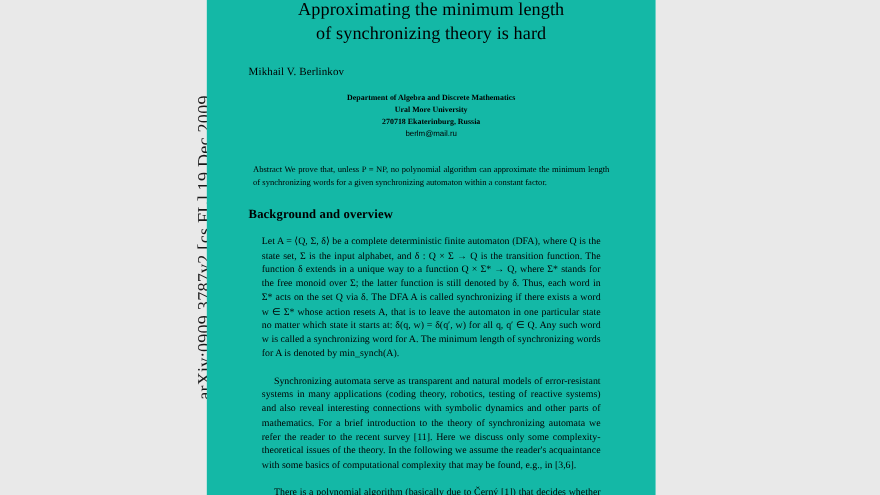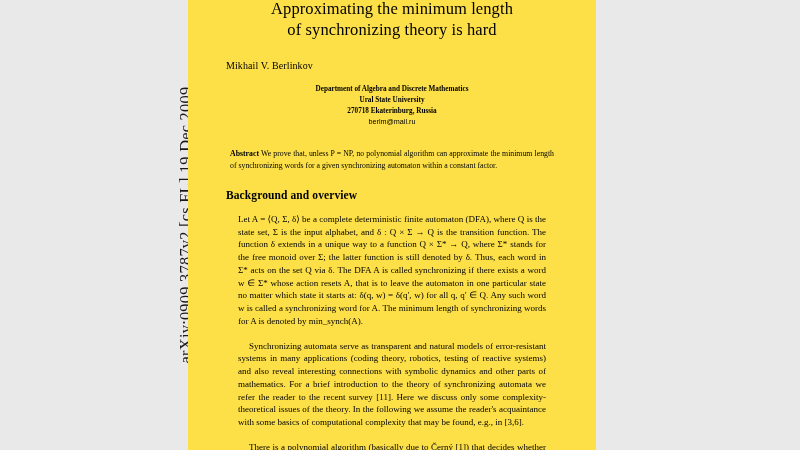--- a/index.html
+++ b/index.html
@@ -48,21 +48,21 @@
     justify-content: center;
     white-space: nowrap;
   }
 
   .sheet {
     position: absolute;
     left: 188px;
     top: 0;
     width: 408px;
     height: 450px;
-    background: #fde047;
+    background: #14b8a6;
     color: #000000;
     box-sizing: border-box;
     padding: 0 38px;
   }
 
   .title {
     text-align: center;
     font-size: 16.5px;
     line-height: 1.28;
     margin-top: -2px;
@@ -92,21 +92,21 @@
   }
 
   .abstract {
     margin-top: 22px;
     font-size: 7.8px;
     line-height: 1.55;
     text-align: justify;
     padding: 0 4px;
   }
   .abstract .lead {
-    font-weight: bold;
+    font-weight: normal;
   }
 
   .section-head {
     margin-top: 17px;
     font-size: 11.5px;
     font-weight: bold;
     letter-spacing: 0.1px;
     font-family: Liberation Serif, serif;
   }
 
@@ -134,21 +134,21 @@
 
     <div class="title">
       <span>Approximating the minimum length</span>
       <span class="line2">of synchronizing theory is hard</span>
     </div>
 
     <div class="author">Mikhail V. Berlinkov</div>
 
     <div class="affil">
       <div>Department of Algebra and Discrete Mathematics</div>
-      <div>Ural State University</div>
+      <div>Ural More University</div>
       <div>270718 Ekaterinburg, Russia</div>
     </div>
 
     <div class="email">berlm@mail.ru</div>
 
     <div class="abstract">
       <span class="lead">Abstract</span>
       <span>We prove that, unless P = NP, no polynomial algorithm can approximate the minimum length of synchronizing words for a given synchronizing automaton within a constant factor.</span>
     </div>
 

